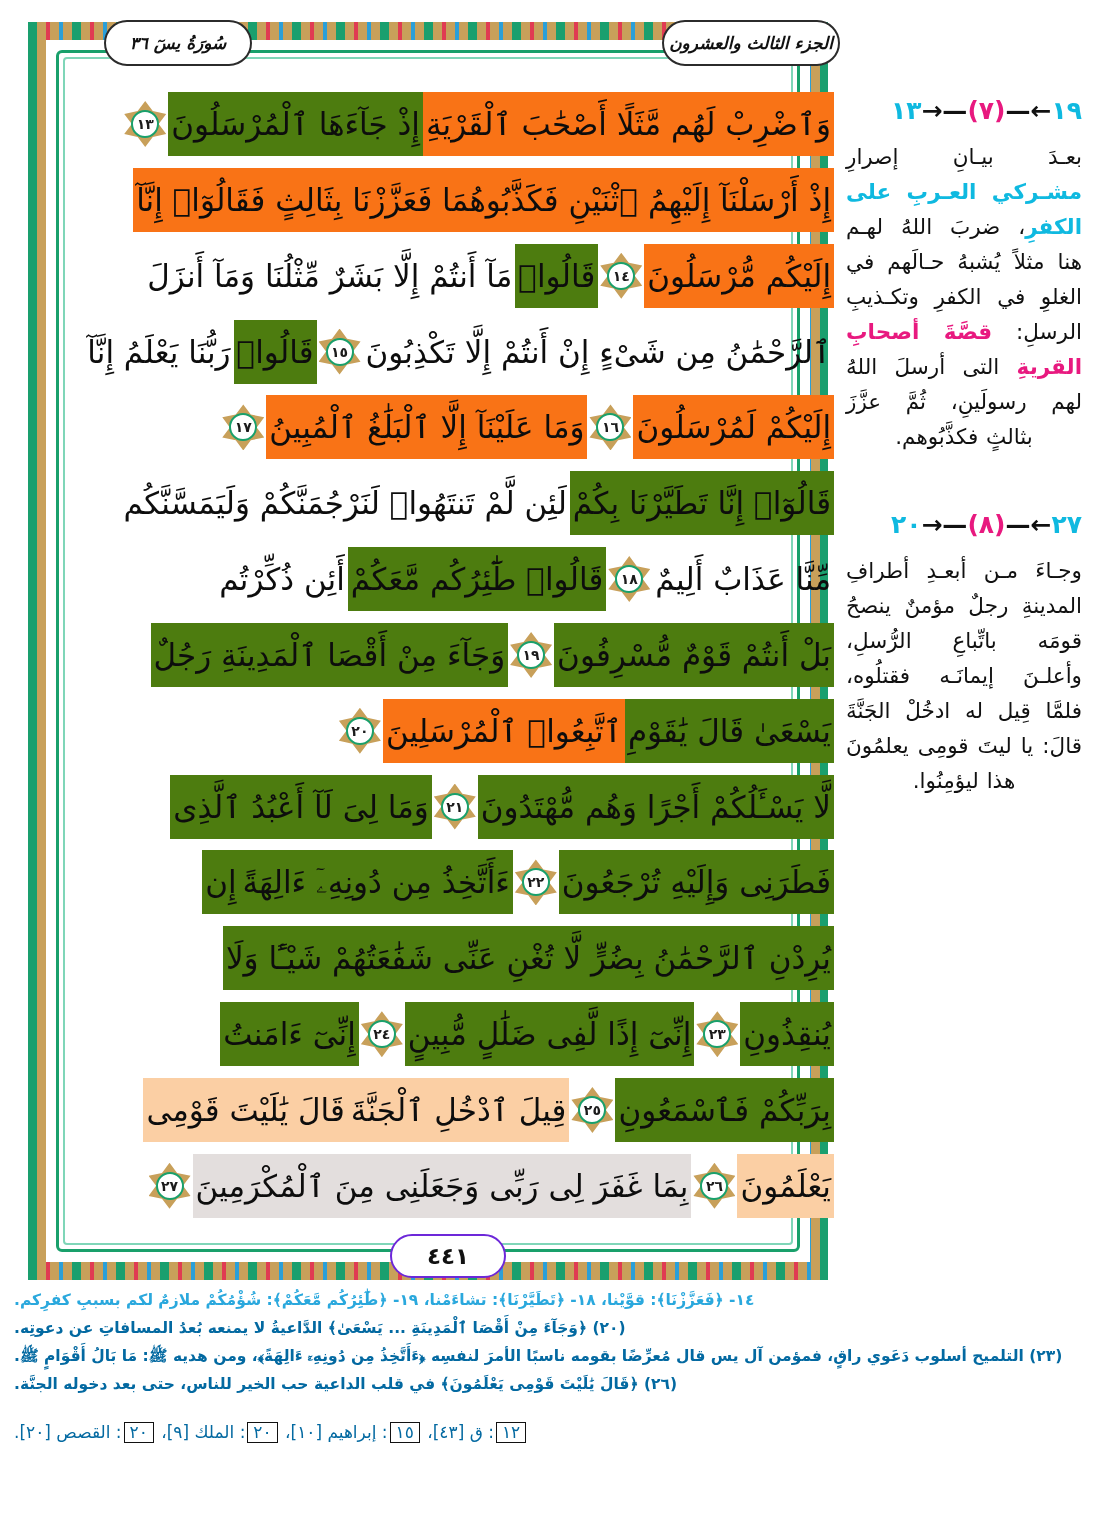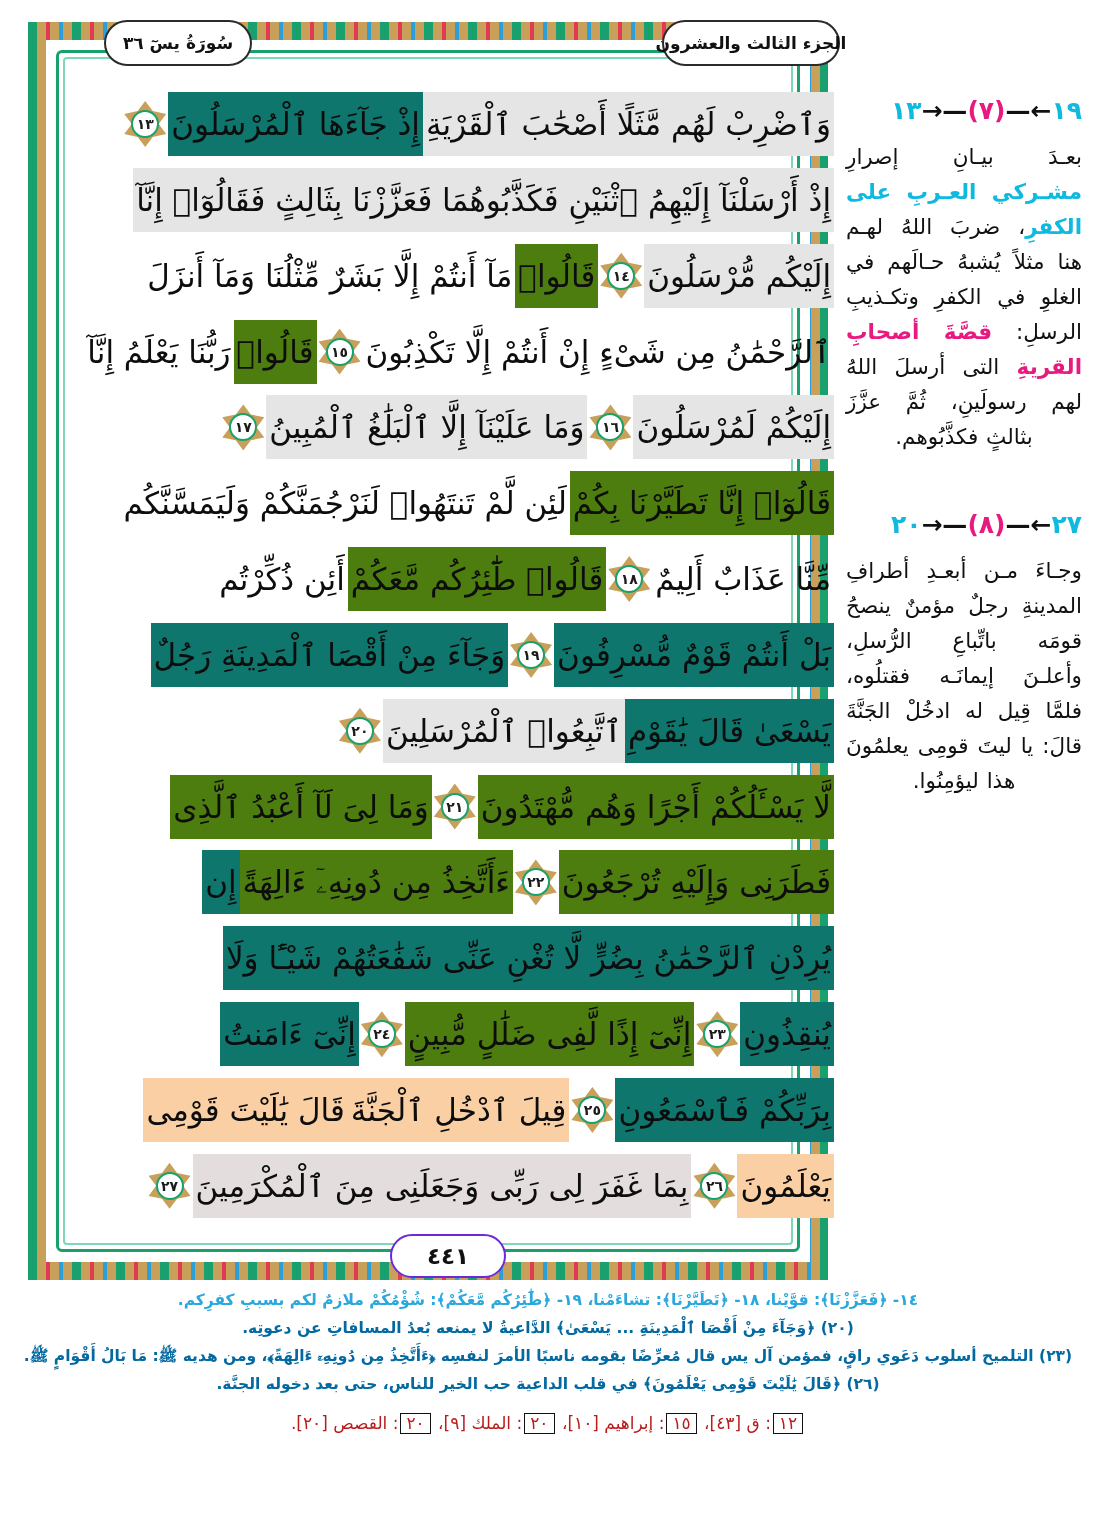--- a/index.html
+++ b/index.html
@@ -65,20 +65,21 @@
     z-index: 6;
     padding: 0 12px;
   }
   .cartouche span {
     font-family: "DejaVu Sans", "Liberation Sans", sans-serif;
     font-size: 17px;
     font-weight: bold;
     color: #111;
     white-space: nowrap;
     letter-spacing: -0.5px;
+    font-style: italic;
   }
   #surah-cartouche { left: 104px; top: 20px; width: 148px; }
   #juz-cartouche   { left: 662px; top: 20px; width: 178px; }
 
   
   #page-number-medallion {
     position: absolute;
     left: 390px; top: 1234px;
     width: 116px; height: 44px;
     background: #ffffff;
@@ -116,22 +117,22 @@
   .seg {
     font-family: "DejaVu Sans", "Liberation Sans", sans-serif;
     font-size: 31px;
     line-height: 62px;
     color: #0d0d0d;
     padding: 1px 3px;
     display: inline-block;
     white-space: nowrap;
     letter-spacing: -1px;
   }
-  .hl-pink   { background: #e5e5e5; }
-  .hl-blue   { background: #0f766e; }
+  .hl-pink   { background: #f97316; }
+  .hl-blue   { background: #4d7c0f; }
   .hl-yellow { background: #4d7c0f; }
   .hl-orange { background: #fbcfa4; }
   .hl-gray   { background: #e3dedd; }
   .hl-none   { background: transparent; }
 
   
   .ayah-marker {
     display: inline-flex;
     align-items: center; justify-content: center;
     width: 42px; height: 46px;
@@ -196,35 +197,35 @@
   .sb-cyan { color: #0fb9e0; font-weight: bold; }
   .sb-magenta { color: #e8197f; font-weight: bold; }
   .sb-gap { height: 46px; }
 
   
   .footnotes {
     position: absolute;
     left: 14px; top: 1288px;
     width: 1068px;
     direction: rtl;
-    text-align: center;
+    text-align: left;
     z-index: 5;
   }
   .fn-line {
     font-family: "DejaVu Sans", sans-serif;
     font-size: 15.5px;
     font-weight: bold;
     line-height: 25px;
     white-space: nowrap;
     margin: 0 0 3px 0;
     letter-spacing: -0.3px;
   }
   .fn-cyan { color: #2aa8dd; }
   .fn-magenta { color: #0369a1; }
-  .fn-black { color: #b91c1c; font-weight: normal; font-size: 17px; margin-top: 14px;}
+  .fn-black { color: #0369a1; font-weight: normal; font-size: 17px; margin-top: 23px;}
   .fn-black .boxed {
     display: inline-block;
     border: 1.6px solid #111;
     padding: 0 5px;
     margin: 0 2px;
     line-height: 19px;
   }
 </style>
 </head>
 <body>

